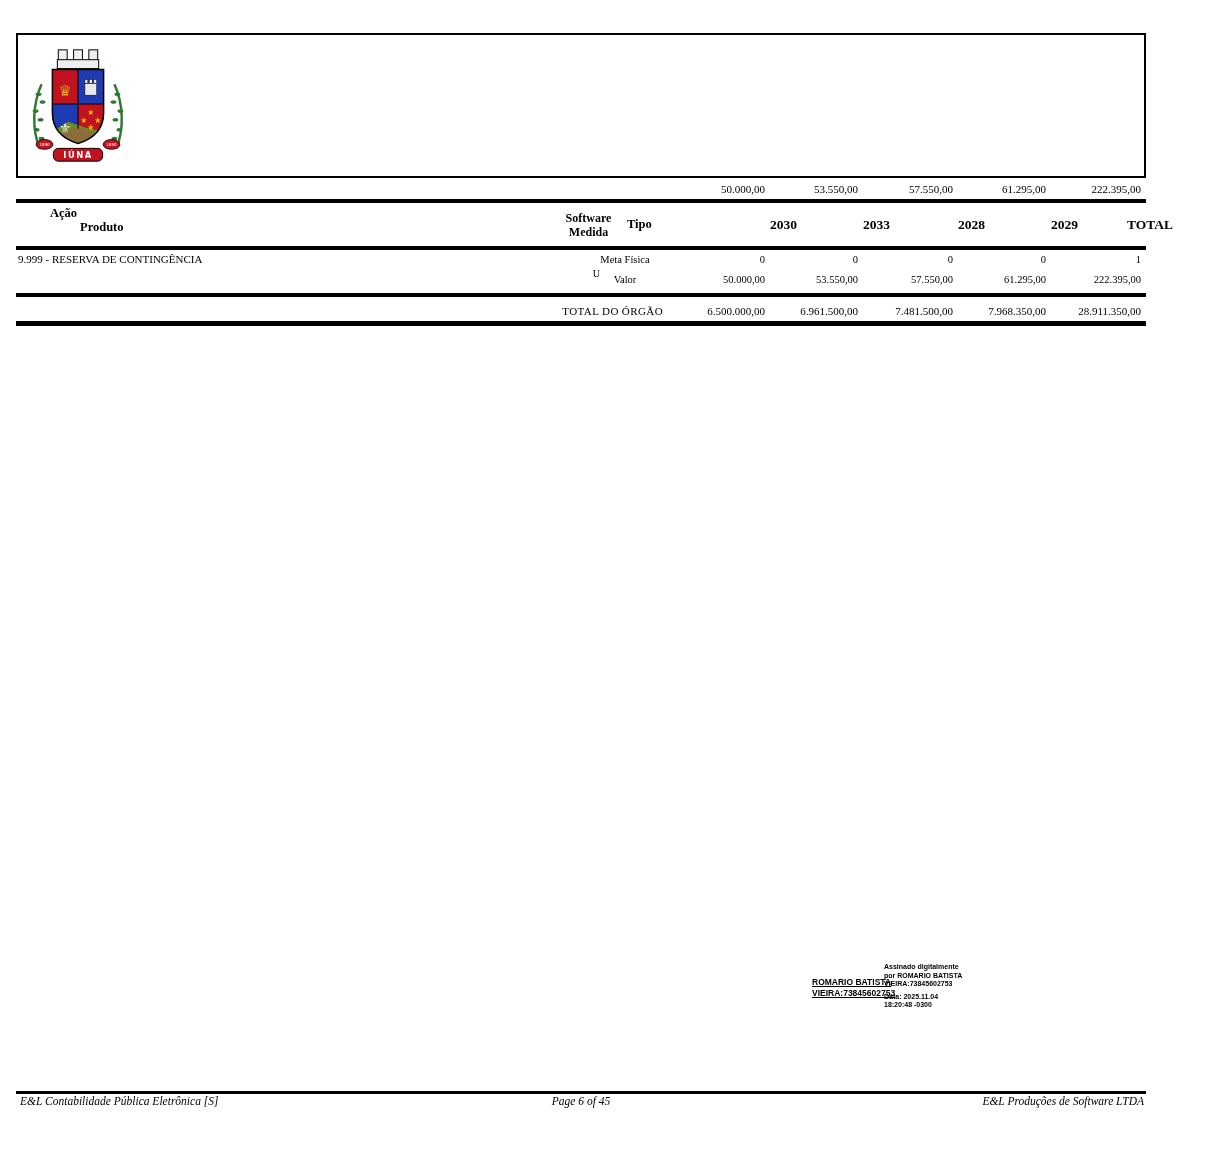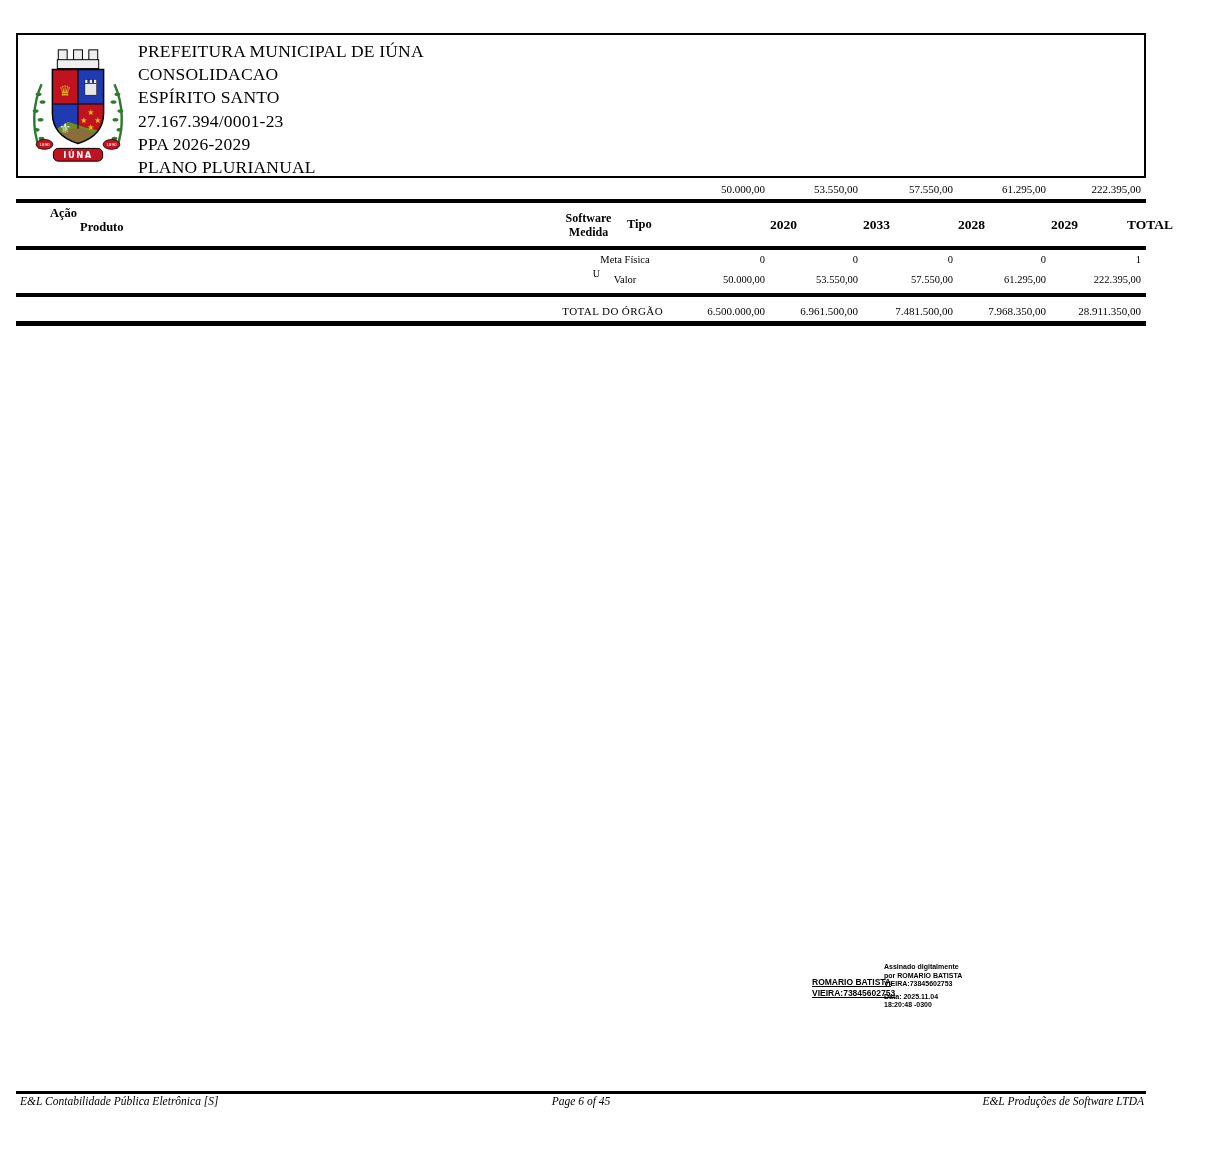--- a/index.html
+++ b/index.html
@@ -153,28 +153,20 @@
       <g>
         <ellipse cx="16" cy="106" rx="8.5" ry="5" fill="#c1121f" stroke="#000" stroke-width="0.8"></ellipse>
         <ellipse cx="84" cy="106" rx="8.5" ry="5" fill="#c1121f" stroke="#000" stroke-width="0.8"></ellipse>
         <text x="16" y="108" font-size="4.2" fill="#fff" text-anchor="middle">1890</text>
         <text x="84" y="108" font-size="4.2" fill="#fff" text-anchor="middle">1890</text>
         <rect x="25" y="110" width="50" height="13" rx="5" fill="#c1121f" stroke="#000" stroke-width="1"></rect>
         <text x="50" y="120" font-size="8.5" font-weight="bold" fill="#fff" text-anchor="middle" letter-spacing="1.5">IÚNA</text>
       </g>
     </svg>
   </div>
-  <div class="header-text">
-    <div>PREFEITURA MUNICIPAL DE IÚNA</div>
-    <div>CONSOLIDACAO</div>
-    <div>ESPÍRITO SANTO</div>
-    <div>27.167.394/0001-23</div>
-    <div>PPA 2026-2029</div>
-    <div>PLANO PLURIANUAL</div>
-  </div>
 </div>
 
 <div class="trow carryover-row">
   <div class="num c4">50.000,00</div>
   <div class="num c5">53.550,00</div>
   <div class="num c6">57.550,00</div>
   <div class="num c7">61.295,00</div>
   <div class="num c8">222.395,00</div>
 </div>
 
@@ -183,30 +175,31 @@
 <div class="trow head-row">
   <div class="c1 head-acao">
     <div>Ação</div>
     <div class="head-produto">Produto</div>
   </div>
   <div class="c2 head-unidade">
     <div>Software</div>
     <div>Medida</div>
   </div>
   <div class="c3 head-tipo">Tipo</div>
-  <div class="c4 head-year num">2020</div>
+  <div class="c4 head-year num">2030</div>
   <div class="c5 head-year num">2033</div>
   <div class="c6 head-year num">2028</div>
   <div class="c7 head-year num">2029</div>
   <div class="c8 head-year num">TOTAL</div>
 </div>
 
 <div class="rule rule-2"></div>
 
 <div class="trow data-row">
+  <div class="c1 data-acao">9.999 - RESERVA DE CONTINGÊNCIA</div>
   <div class="c2 data-unidade">U</div>
   <div class="c3 two-line tipo-lines">
     <div class="l1">Meta Física</div>
     <div class="l2">Valor</div>
   </div>
   <div class="c4 two-line">
     <div class="l1 num">0</div>
     <div class="l2 num">50.000,00</div>
   </div>
   <div class="c5 two-line">

